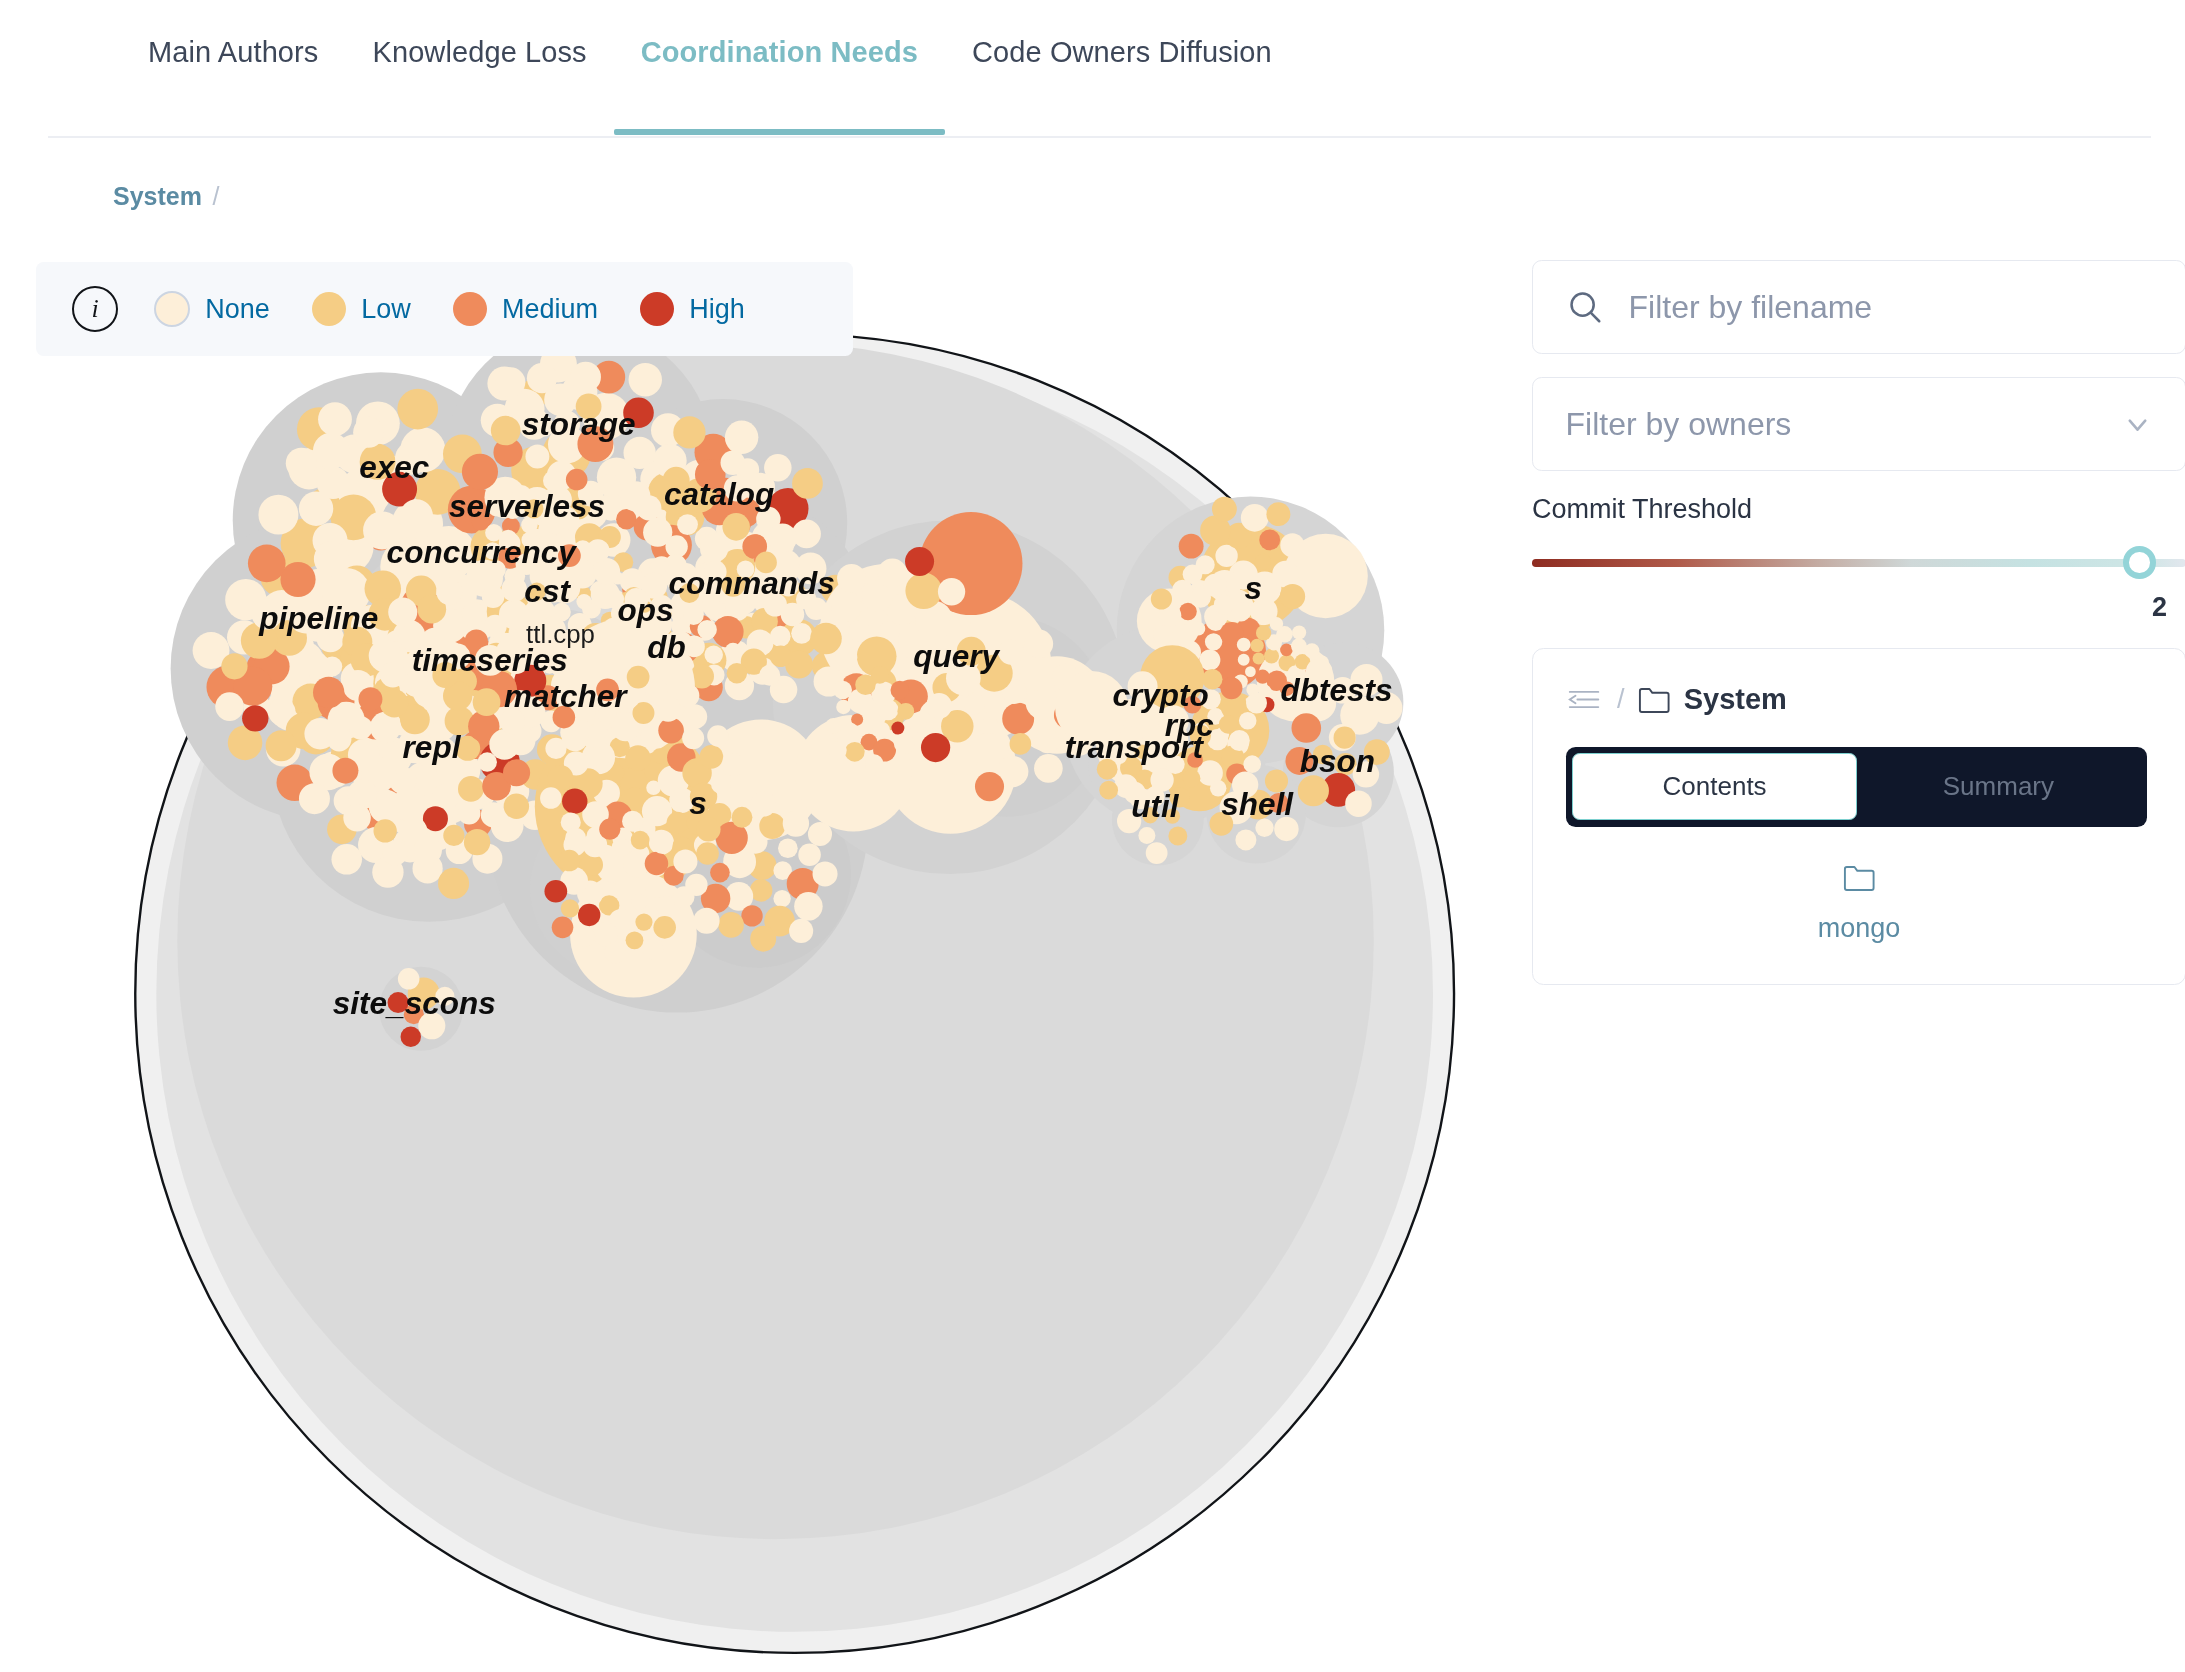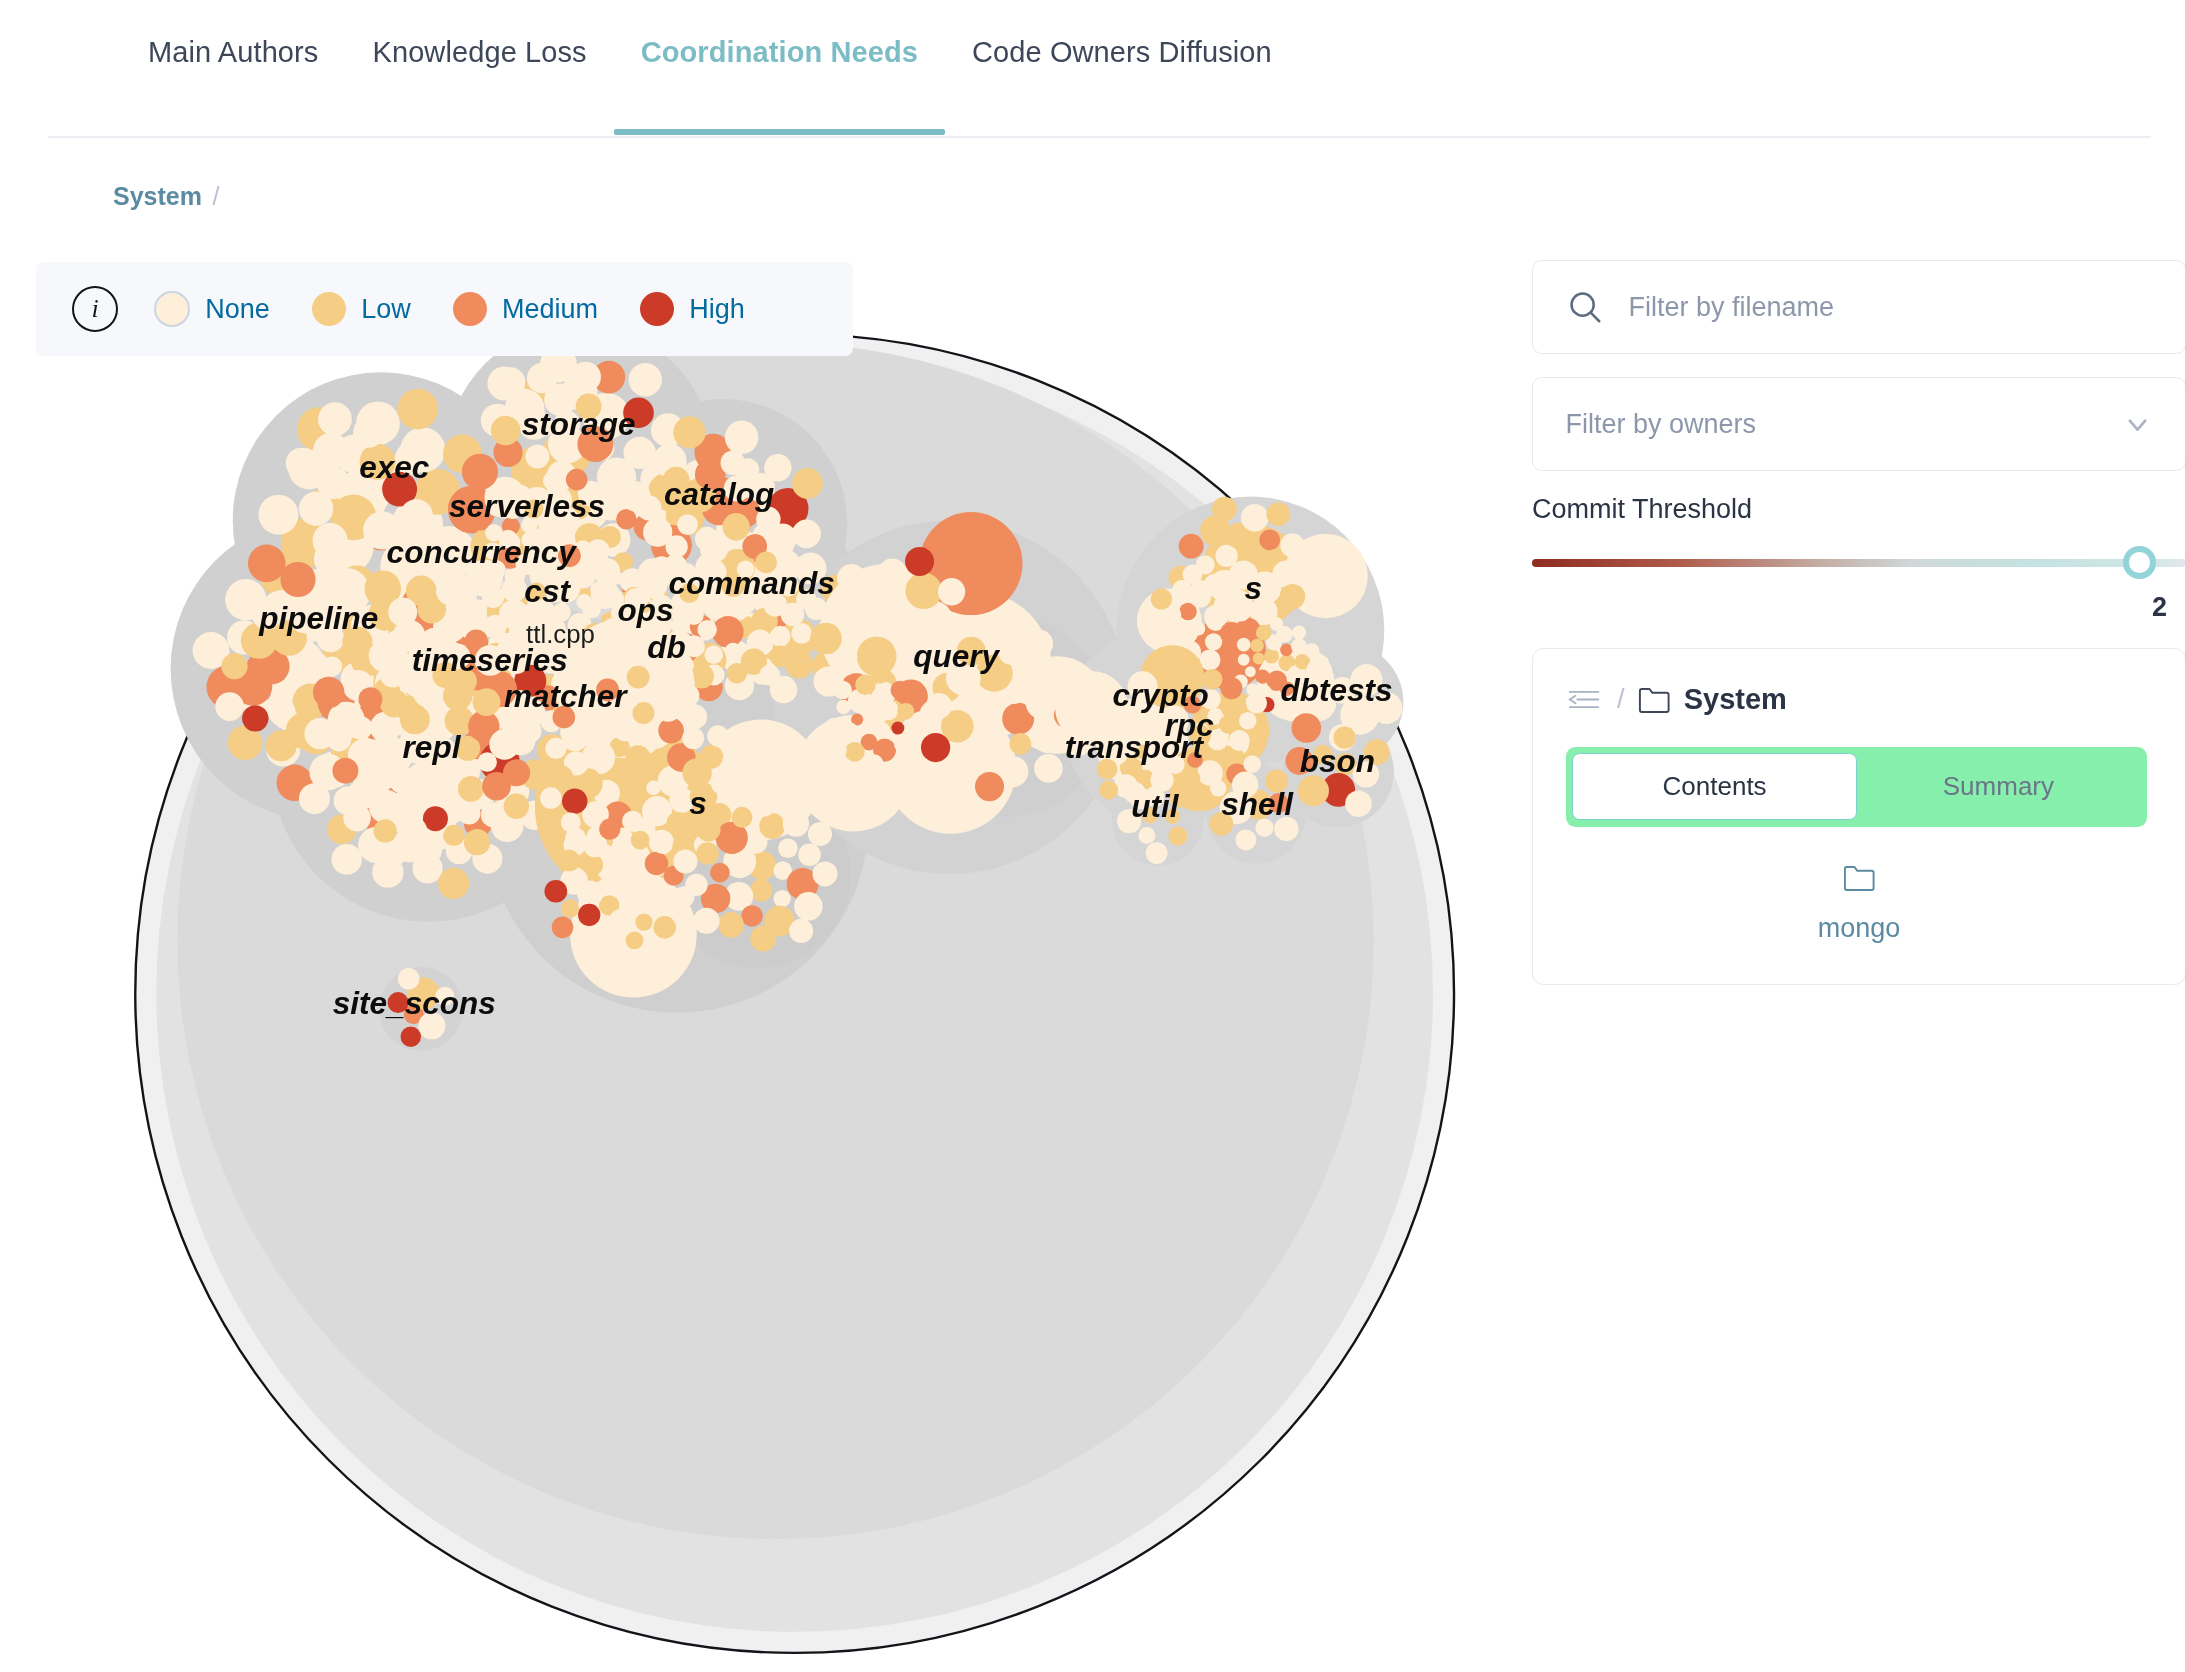--- a/index.html
+++ b/index.html
@@ -72,21 +72,21 @@
 
   
   .right-panel { position: absolute; left: 1532px; top: 260px; width: 654px; }
 
   .field {
     width: 654px; height: 94px; border: 1.9px solid #e6e9f0;
     border-radius: 9.6px; background: #fff;
     display: flex; align-items: center; padding: 0 32.5px;
     margin-bottom: 23px;
   }
-  .field .ph { font-size: 27px; color: #8d97ab; }
+  .field .ph { font-size: 32px; color: #8d97ab; }
   .search-icon { width: 38px; height: 38px; margin-right: 25px; flex: 0 0 auto; }
   .chev { margin-left: auto; width: 31px; height: 31px; }
 
   .slider-label {
     font-size: 27px; color: #2b3444; margin-top: 11.5px; margin-bottom: 21px;
   }
   .slider-wrap { position: relative; width: 654px; height: 34px; }
   .slider-track {
     position: absolute; left: 0; top: 13.4px; width: 654px; height: 7.6px;
     border-radius: 3.8px;
@@ -104,21 +104,21 @@
 
   .card {
     margin-top: 25px; width: 654px; border: 1.9px solid #e6e9f0;
     border-radius: 11.5px; background: #fff; padding: 34px 32.5px 40px 32.5px;
   }
   .card-crumb { display: flex; align-items: center; gap: 13.4px; }
   .card-crumb .slash { color: #b9c2d0; font-size: 27px; }
   .card-title { font-size: 29px; font-weight: 700; color: #2b3444; }
 
   .seg {
-    margin-top: 31px; width: 581px; height: 80px; background: #86efac;
+    margin-top: 31px; width: 581px; height: 80px; background: #0f172a;
     border-radius: 9.6px; display: flex; padding: 6.7px; gap: 0;
   }
   .seg-btn {
     flex: 1; display: flex; align-items: center; justify-content: center;
     font-size: 26px; color: #6a7588; border-radius: 7.6px; cursor: pointer;
   }
   .seg-btn.active {
     background: #fff; color: #2b3444;
     border: 1.9px solid #7cd0cf;
   }

